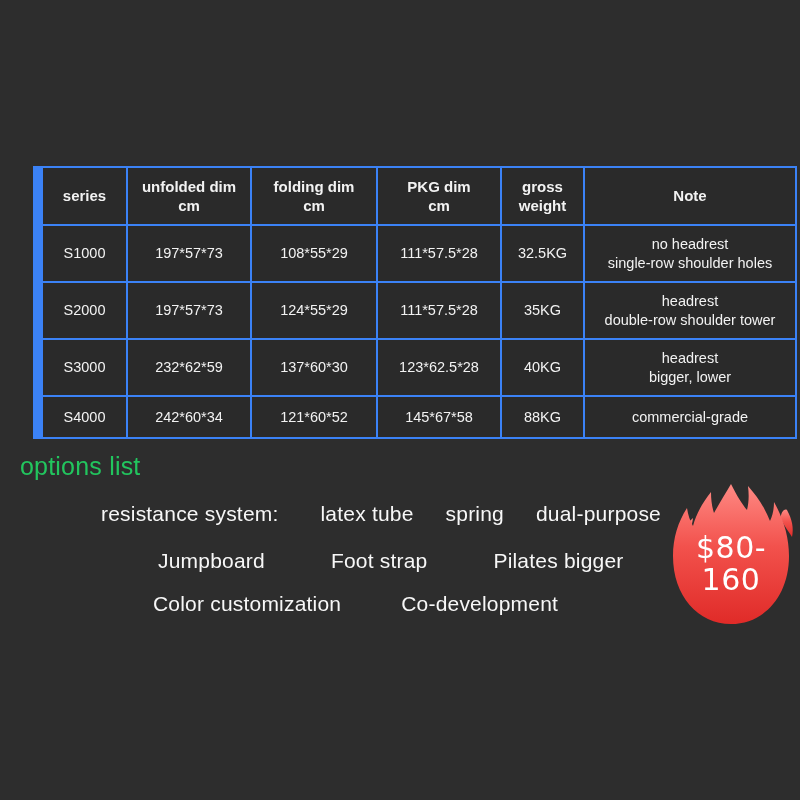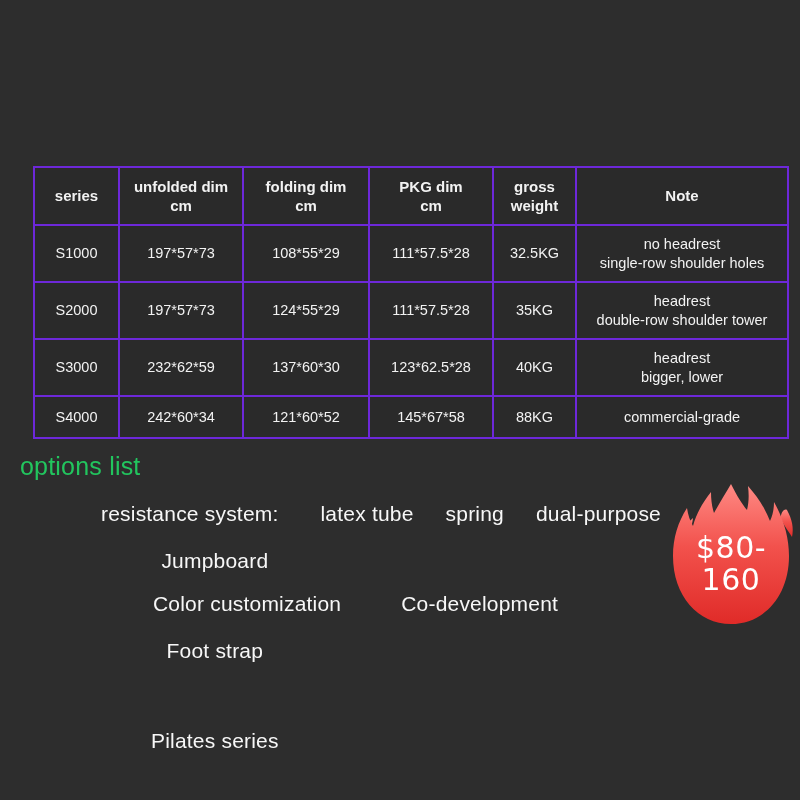--- a/index.html
+++ b/index.html
@@ -45,22 +45,23 @@
     left: 33px;
     top: 166px;
     width: 742px;
     z-index: 2;
   }
 
   table.spec {
     width: 742px;
     border-collapse: separate;
     border-spacing: 2px;
-    background: #6d28d9;
+    background: #3b82f6;
     table-layout: fixed;
+    padding-left: 8px;
   }
 
   table.spec td, table.spec th {
     background: #2a2a2a;
     color: #f2f2f2;
     text-align: center;
     vertical-align: middle;
     font-family: "Liberation Sans", sans-serif;
     font-size: 14.5px;
     font-weight: normal;
@@ -115,21 +116,21 @@
     white-space: nowrap;
   }
 
   .opt-row .opt {
     font-size: 21px;
     color: #f7f7f7;
     letter-spacing: 0.2px;
   }
 
   .opt-row.row1 { left: 101px; top: 50px; gap: 32px; }
-  .opt-row.row2 { left: 151px; top: 97px; gap: 66px; flex-direction: column; }
+  .opt-row.row2 { left: 158px; top: 97px; gap: 66px; }
   .opt-row.row3 { left: 153px; top: 140px; gap: 60px; }
 
   .opt-row.row1 .opt.label { margin-right: 10px; }
 
   
   #price-badge {
     position: absolute;
     left: 663px;
     top: 474px;
     width: 136px;
@@ -258,21 +259,21 @@
     <div class="opt-row row1">
       <span class="opt label">resistance system:</span>
       <span class="opt">latex tube</span>
       <span class="opt">spring</span>
       <span class="opt">dual-purpose</span>
     </div>
 
     <div class="opt-row row2">
       <span class="opt">Jumpboard</span>
       <span class="opt">Foot strap</span>
-      <span class="opt">Pilates series</span>
+      <span class="opt">Pilates bigger</span>
     </div>
 
     <div class="opt-row row3">
       <span class="opt">Color customization</span>
       <span class="opt">Co-development</span>
     </div>
 
   </div>
 
   <div id="price-badge">

